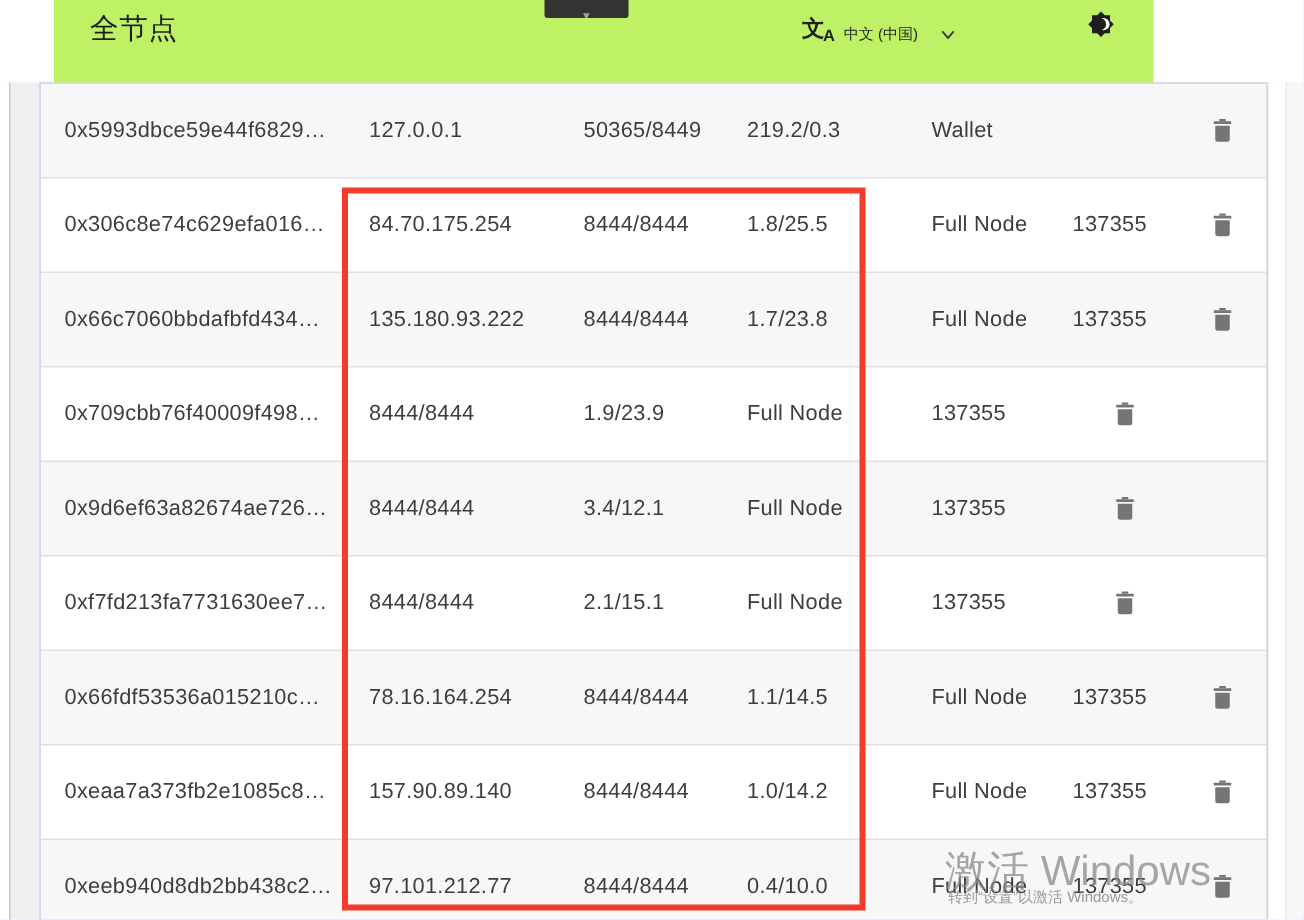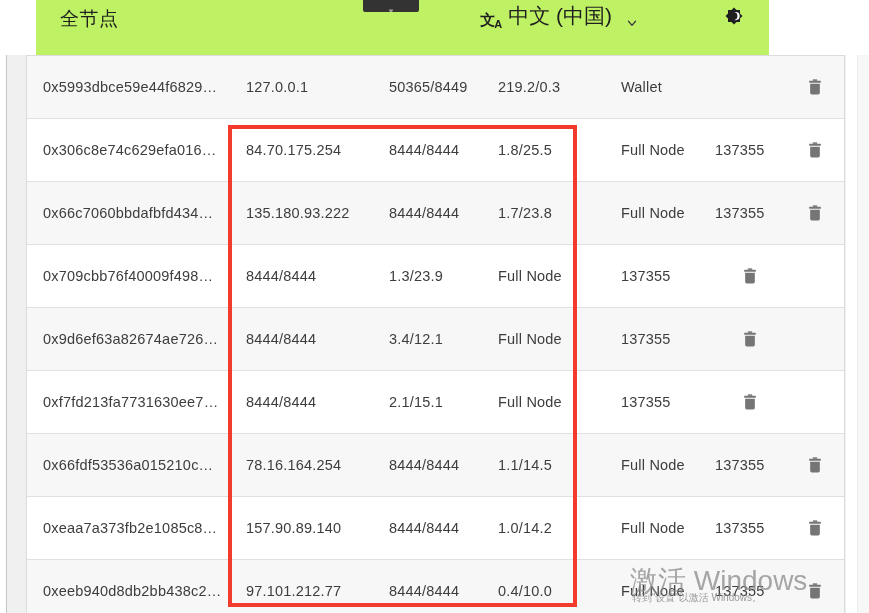--- a/index.html
+++ b/index.html
@@ -6,21 +6,21 @@
   html,body { width:869px; height:613px; overflow:hidden;
     font-family:"Liberation Sans", sans-serif; background:#ffffff; }
   .stage { position:relative; width:869px; height:613px; background:#ffffff; }
 
   
   .header { position:absolute; left:0; top:0; width:733px; height:55px; background:#bef264; z-index:5;margin-left:36px; }
   .page-title { position:absolute; left:24px; top:6px; font-size:19px; color:#1f1f1f; letter-spacing:.5px; }
   .lang-group { position:absolute; right:130px; top:6px; height:24px; display:flex; align-items:flex-end; gap:7px; cursor:pointer; color:#1f1f1f; }
   .tr-icon { font-size:15px; font-weight:bold; color:#1f1f1f; letter-spacing:-1px; }
   .tr-icon .tr-a { font-size:11px; font-weight:bold; vertical-align:-3px; }
-  .lang-label { font-size:21px; color:#1f1f1f; }
+  .lang-label { font-size:10px; color:#1f1f1f; }
   .chev { margin-left:6px; display:inline-flex; }
   .theme-toggle { position:absolute; right:22px; top:5px; width:26px; height:26px; border:none; background:transparent; cursor:pointer; padding:0; }
 
   
   .top-indicator { position:absolute; left:363px; top:0; width:56px; height:12px; background:#333333; border-radius:0 0 2px 2px; z-index:6; overflow:hidden; text-align:center; }
   .top-indicator span { color:#9e9e9e; font-size:9px; line-height:8px; display:inline-block; }
 
   
   .content-bg { position:absolute; left:0; top:55px; width:869px; height:558px; background:#f0f0f0; }
   .left-white { position:absolute; left:0; top:55px; width:6px; height:558px; background:#ffffff; }
@@ -141,21 +141,21 @@
             <rect x="9.4" y="2.8" width="5.2" height="1.8"></rect>
           </svg>
         </span>
       </button>
     </div>
   </div>
 
   <div class="row">
     <div class="cell">0x709cbb76f40009f498…</div>
     <div class="cell">8444/8444</div>
-    <div class="cell">1.3/23.9</div>
+    <div class="cell">1.9/23.9</div>
     <div class="cell">Full Node</div>
     <div class="cell">137355</div>
     <div class="cell trash-cell">
       <button class="trash">
         <span>
           <svg width="20" height="20" viewBox="0 0 24 24" fill="#757575">
             <path d="M6.2 8.2h11.6v10.8a2 2 0 0 1-2 2H8.2a2 2 0 0 1-2-2z"></path>
             <rect x="5" y="4.6" width="14" height="2.2" rx="0.4"></rect>
             <rect x="9.4" y="2.8" width="5.2" height="1.8"></rect>
           </svg>

